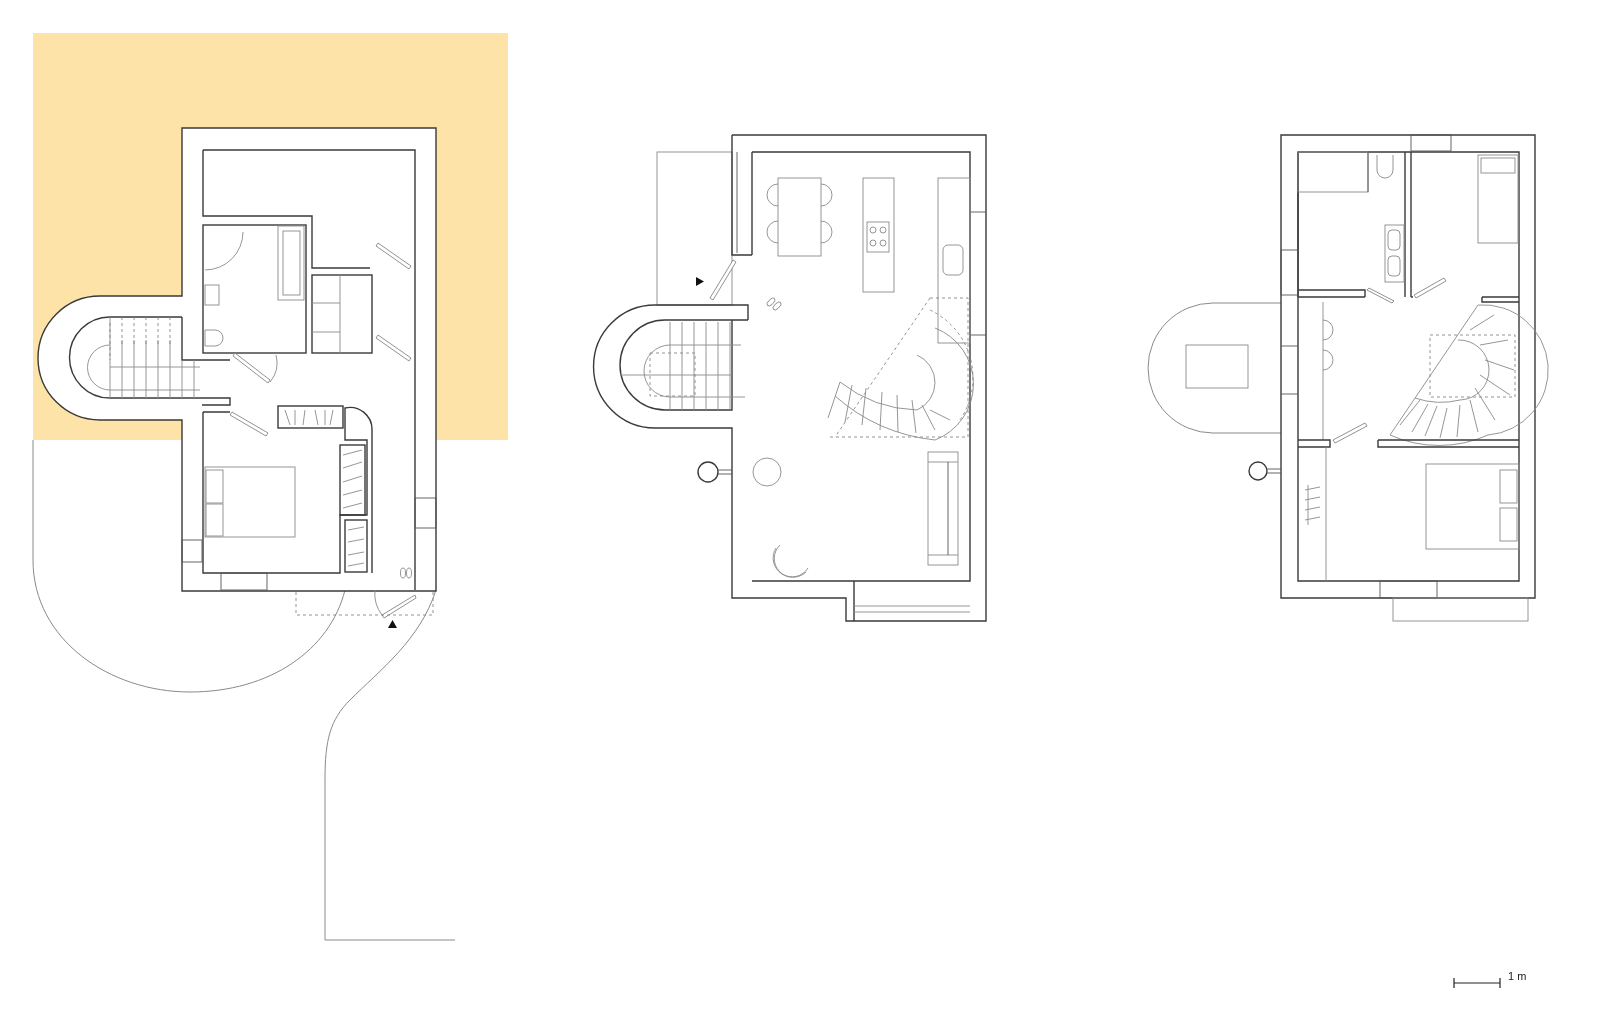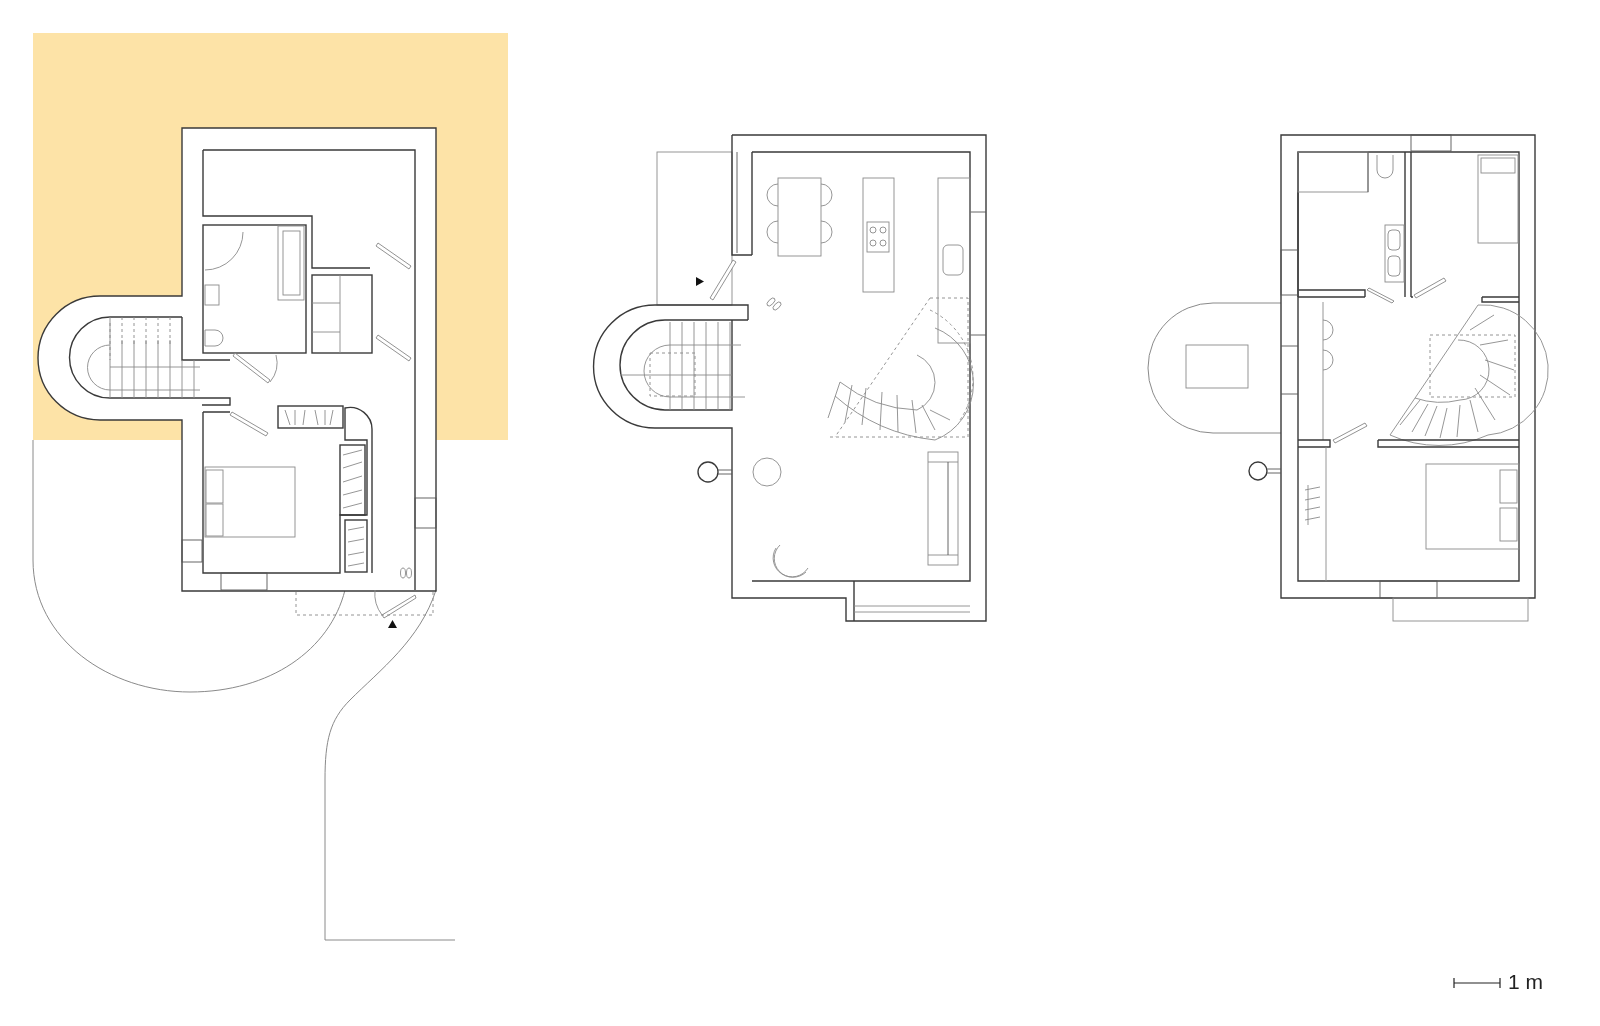--- a/index.html
+++ b/index.html
@@ -6,21 +6,21 @@
   body { width:1600px; height:1026px; position:relative; overflow:hidden;
          font-family:"Liberation Sans", sans-serif; }
   svg#plans { position:absolute; left:0; top:0; }
   .wall { fill:none; stroke:#3a3a3a; stroke-width:1.4; }
   .thin { fill:none; stroke:#555; stroke-width:0.9; }
   .furn { fill:none; stroke:#8a8a8a; stroke-width:0.9; }
   .dash { fill:none; stroke:#888; stroke-width:0.9; stroke-dasharray:3 3; }
   .site { fill:none; stroke:#8a8a8a; stroke-width:1; }
   .glass { fill:#fff; stroke:#777; stroke-width:0.8; }
   .arrow { fill:#111; }
-  .scale-label { position:absolute; left:1508px; top:970px; font-size:21px; color:#222; }
+  .scale-label { position:absolute; left:1508px; top:970px; font-size:11px; color:#222; }
 </style>
 </head>
 <body>
 
 <svg id="plans" width="1600" height="1026" viewBox="0 0 1600 1026">
 
   <g>
     <rect x="33" y="33" width="475" height="407" fill="#fde3a7"></rect>
 
     <path class="site" d="M33,440 L33,560 C33,640 110,692 190,692 C270,692 330,650 345,590"></path>

